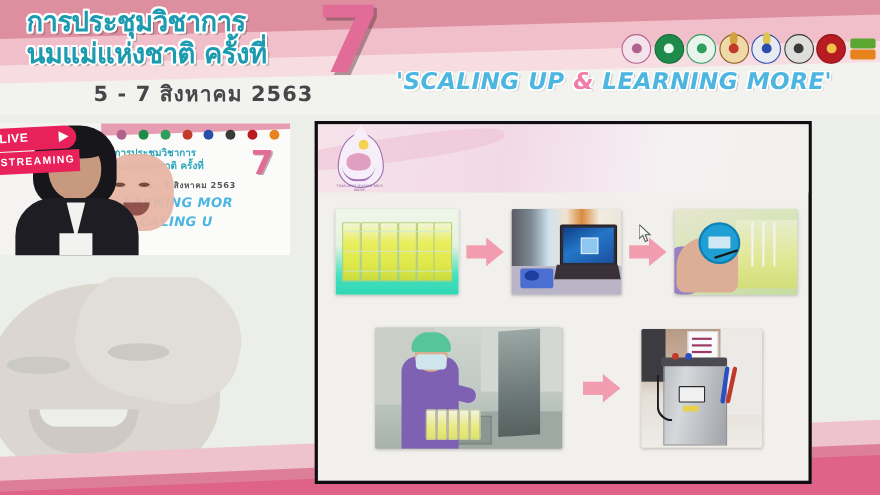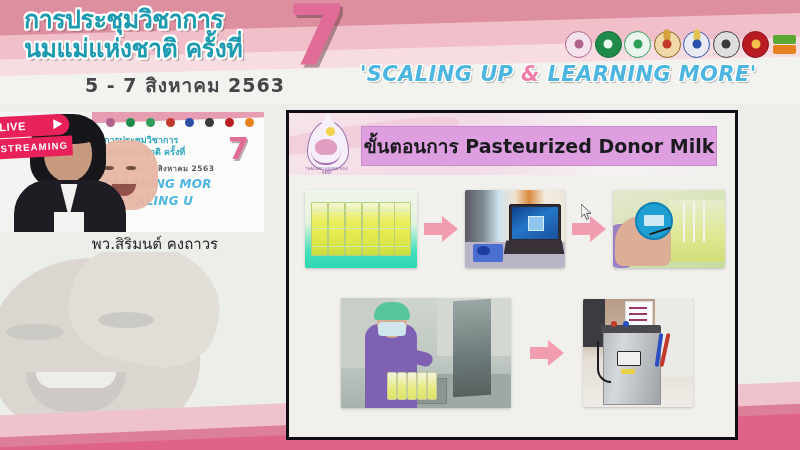--- a/index.html
+++ b/index.html
@@ -424,35 +424,33 @@
       <div class="pr-collarR"></div>
     </div>
 
     <div class="live">
       <div class="live-pill">LIVE</div>
       <div class="live-play"></div>
       <div class="live-sub">STREAMING</div>
     </div>
   </div>
 
-  <div class="speaker-name">พว.สิริมนต์  คงถาวร</div>
 
   <div class="slide">
     <div class="slide-wash"></div>
     <div class="slide-swoosh"></div>
 
     <div class="hm-logo">
       <div class="drop"></div>
       <div class="drop-dot"></div>
       <div class="drop-baby"></div>
       <div class="drop-arm"></div>
       <div class="drop-caption">THAILAND HUMAN MILK BANK</div>
     </div>
 
-    <div class="slide-title">ขั้นตอนการ Pasteurized Donor Milk</div>
 
     <div class="row row-top">
 
       <div class="photo p1">
         <div class="bg"></div>
         <div class="rack">
           <div class="col" style="left:0px;"></div>
           <div class="col" style="left:17px;"></div>
           <div class="col" style="left:34px;"></div>
           <div class="col" style="left:51px;"></div>

